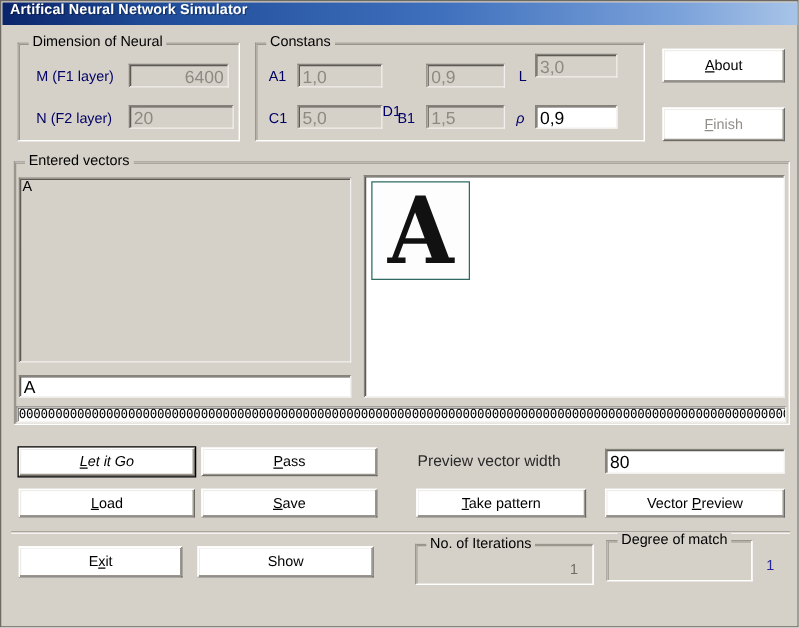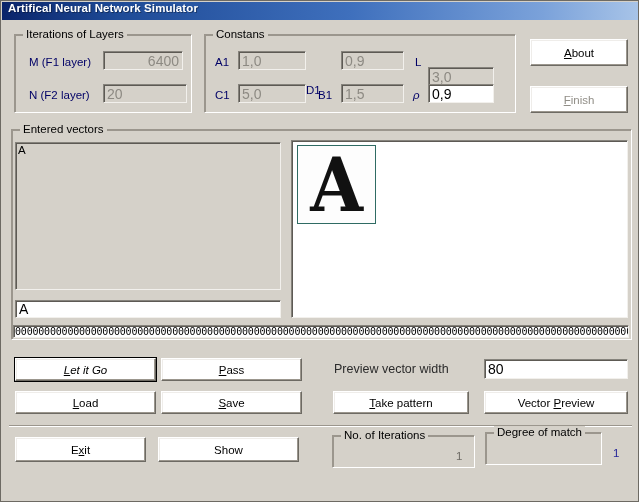--- a/index.html
+++ b/index.html
@@ -217,40 +217,40 @@
 </head>
 <body>
 
 <div class="window">
 
   <div class="titlebar">
     <div class="titlebar-text">Artifical Neural Network Simulator</div>
   </div>
 
   <div class="group" style="left:13px; top:33px; width:178px; height:79px;">
-    <div class="group-title">Iterations of Layers</div>
+    <div class="group-title">Dimension of Neural</div>
   </div>
   <div class="lbl" style="left:28px; top:55px;">M (F1 layer)</div>
   <div class="field disabled right" style="left:102px; top:50px; width:80px; height:19px;">6400</div>
   <div class="lbl" style="left:28px; top:88px;">N (F2 layer)</div>
   <div class="field disabled" style="left:102px; top:83px; width:84px; height:19px;">20</div>
 
   <div class="group" style="left:203px; top:33px; width:312px; height:79px;">
     <div class="group-title">Constans</div>
   </div>
   <div class="lbl" style="left:214px; top:55px;">A1</div>
   <div class="field disabled" style="left:237px; top:50px; width:68px; height:19px;">1,0</div>
   <div class="lbl" style="left:214px; top:88px;">C1</div>
   <div class="field disabled" style="left:237px; top:83px; width:68px; height:19px;">5,0</div>
   <div class="lbl" style="left:305px; top:55px;margin-top:28px;">D1</div>
   <div class="field disabled" style="left:340px; top:50px; width:63px; height:19px;">0,9</div>
   <div class="lbl" style="left:317px; top:88px;">B1</div>
   <div class="field disabled" style="left:340px; top:83px; width:63px; height:19px;">1,5</div>
   <div class="lbl" style="left:414px; top:55px;">L</div>
-  <div class="field disabled" style="left:427px; top:66px; width:66px; height:19px;">3,0</div>
+  <div class="field disabled" style="left:427px; top:42px; width:66px; height:19px;">3,0</div>
   <div class="lbl" style="left:412px; top:88px; font-style:italic;">ρ</div>
   <div class="field" style="left:427px; top:83px; width:66px; height:19px;">0,9</div>
 
   <div class="btn" style="left:529px; top:38px; width:98px; height:27px;">
     <span><u>A</u><span></span>bout</span>
   </div>
   <div class="btn disabled" style="left:529px; top:85px; width:98px; height:27px;">
     <span><u>F</u>inish</span>
   </div>
 

